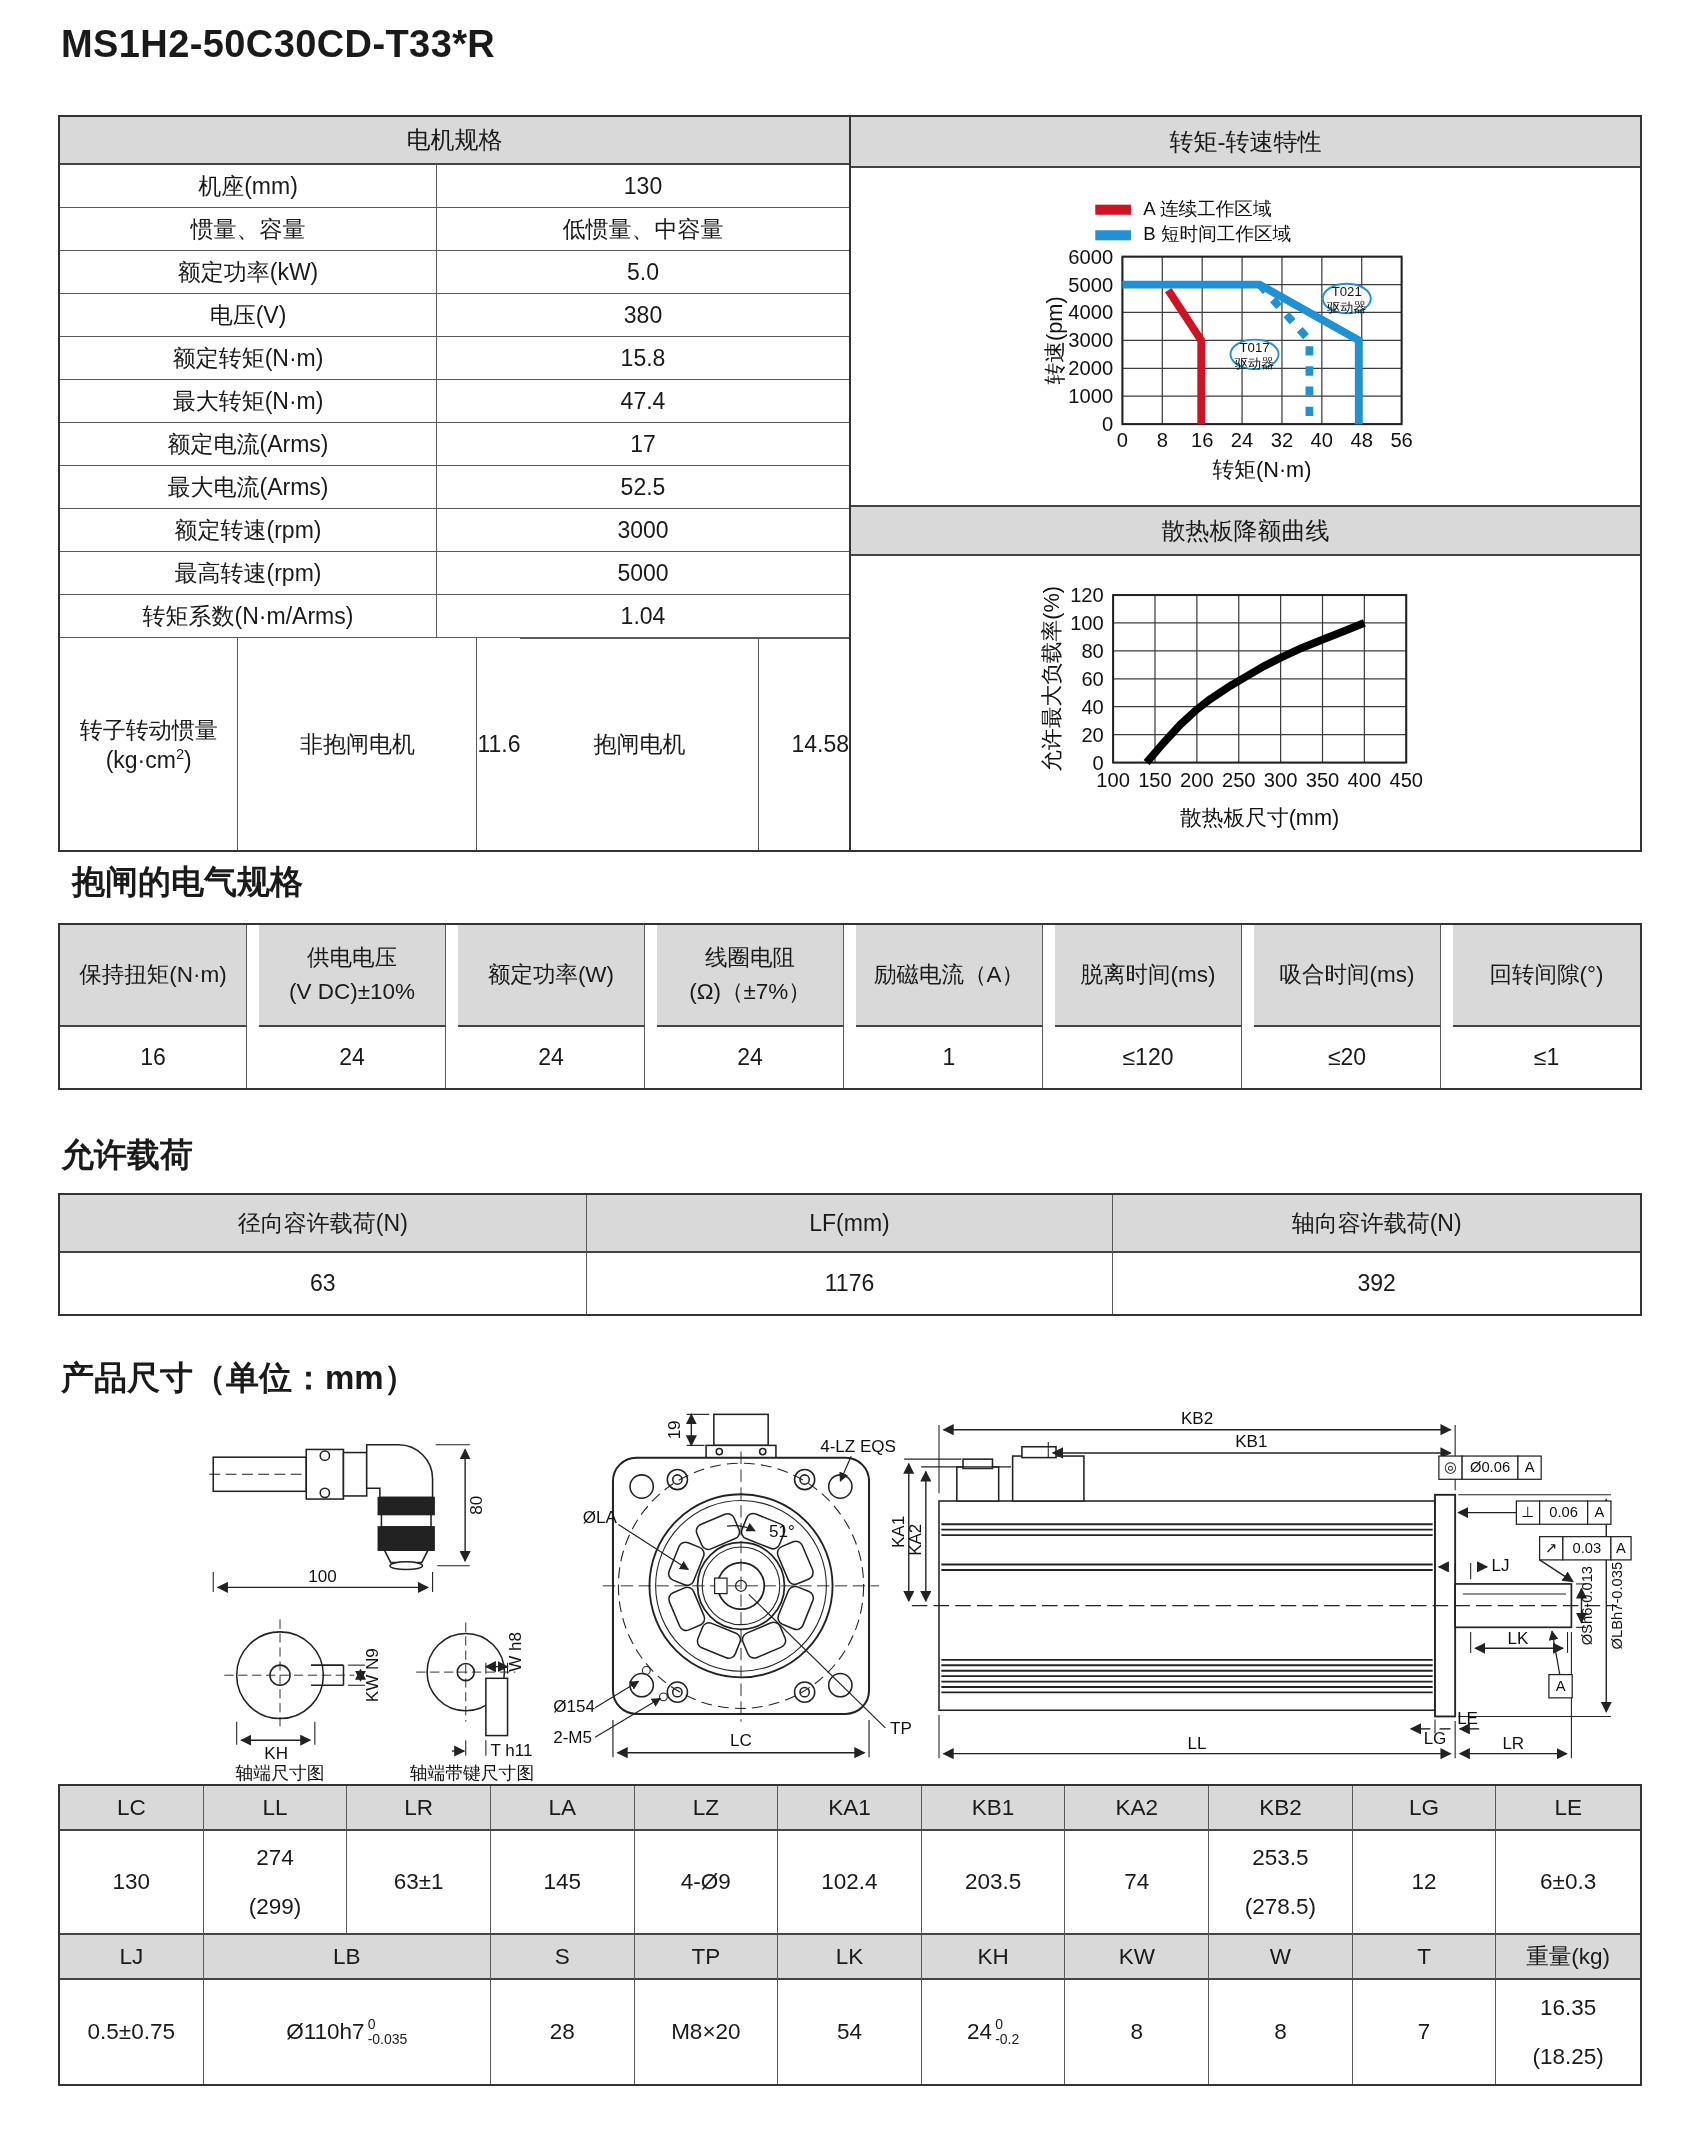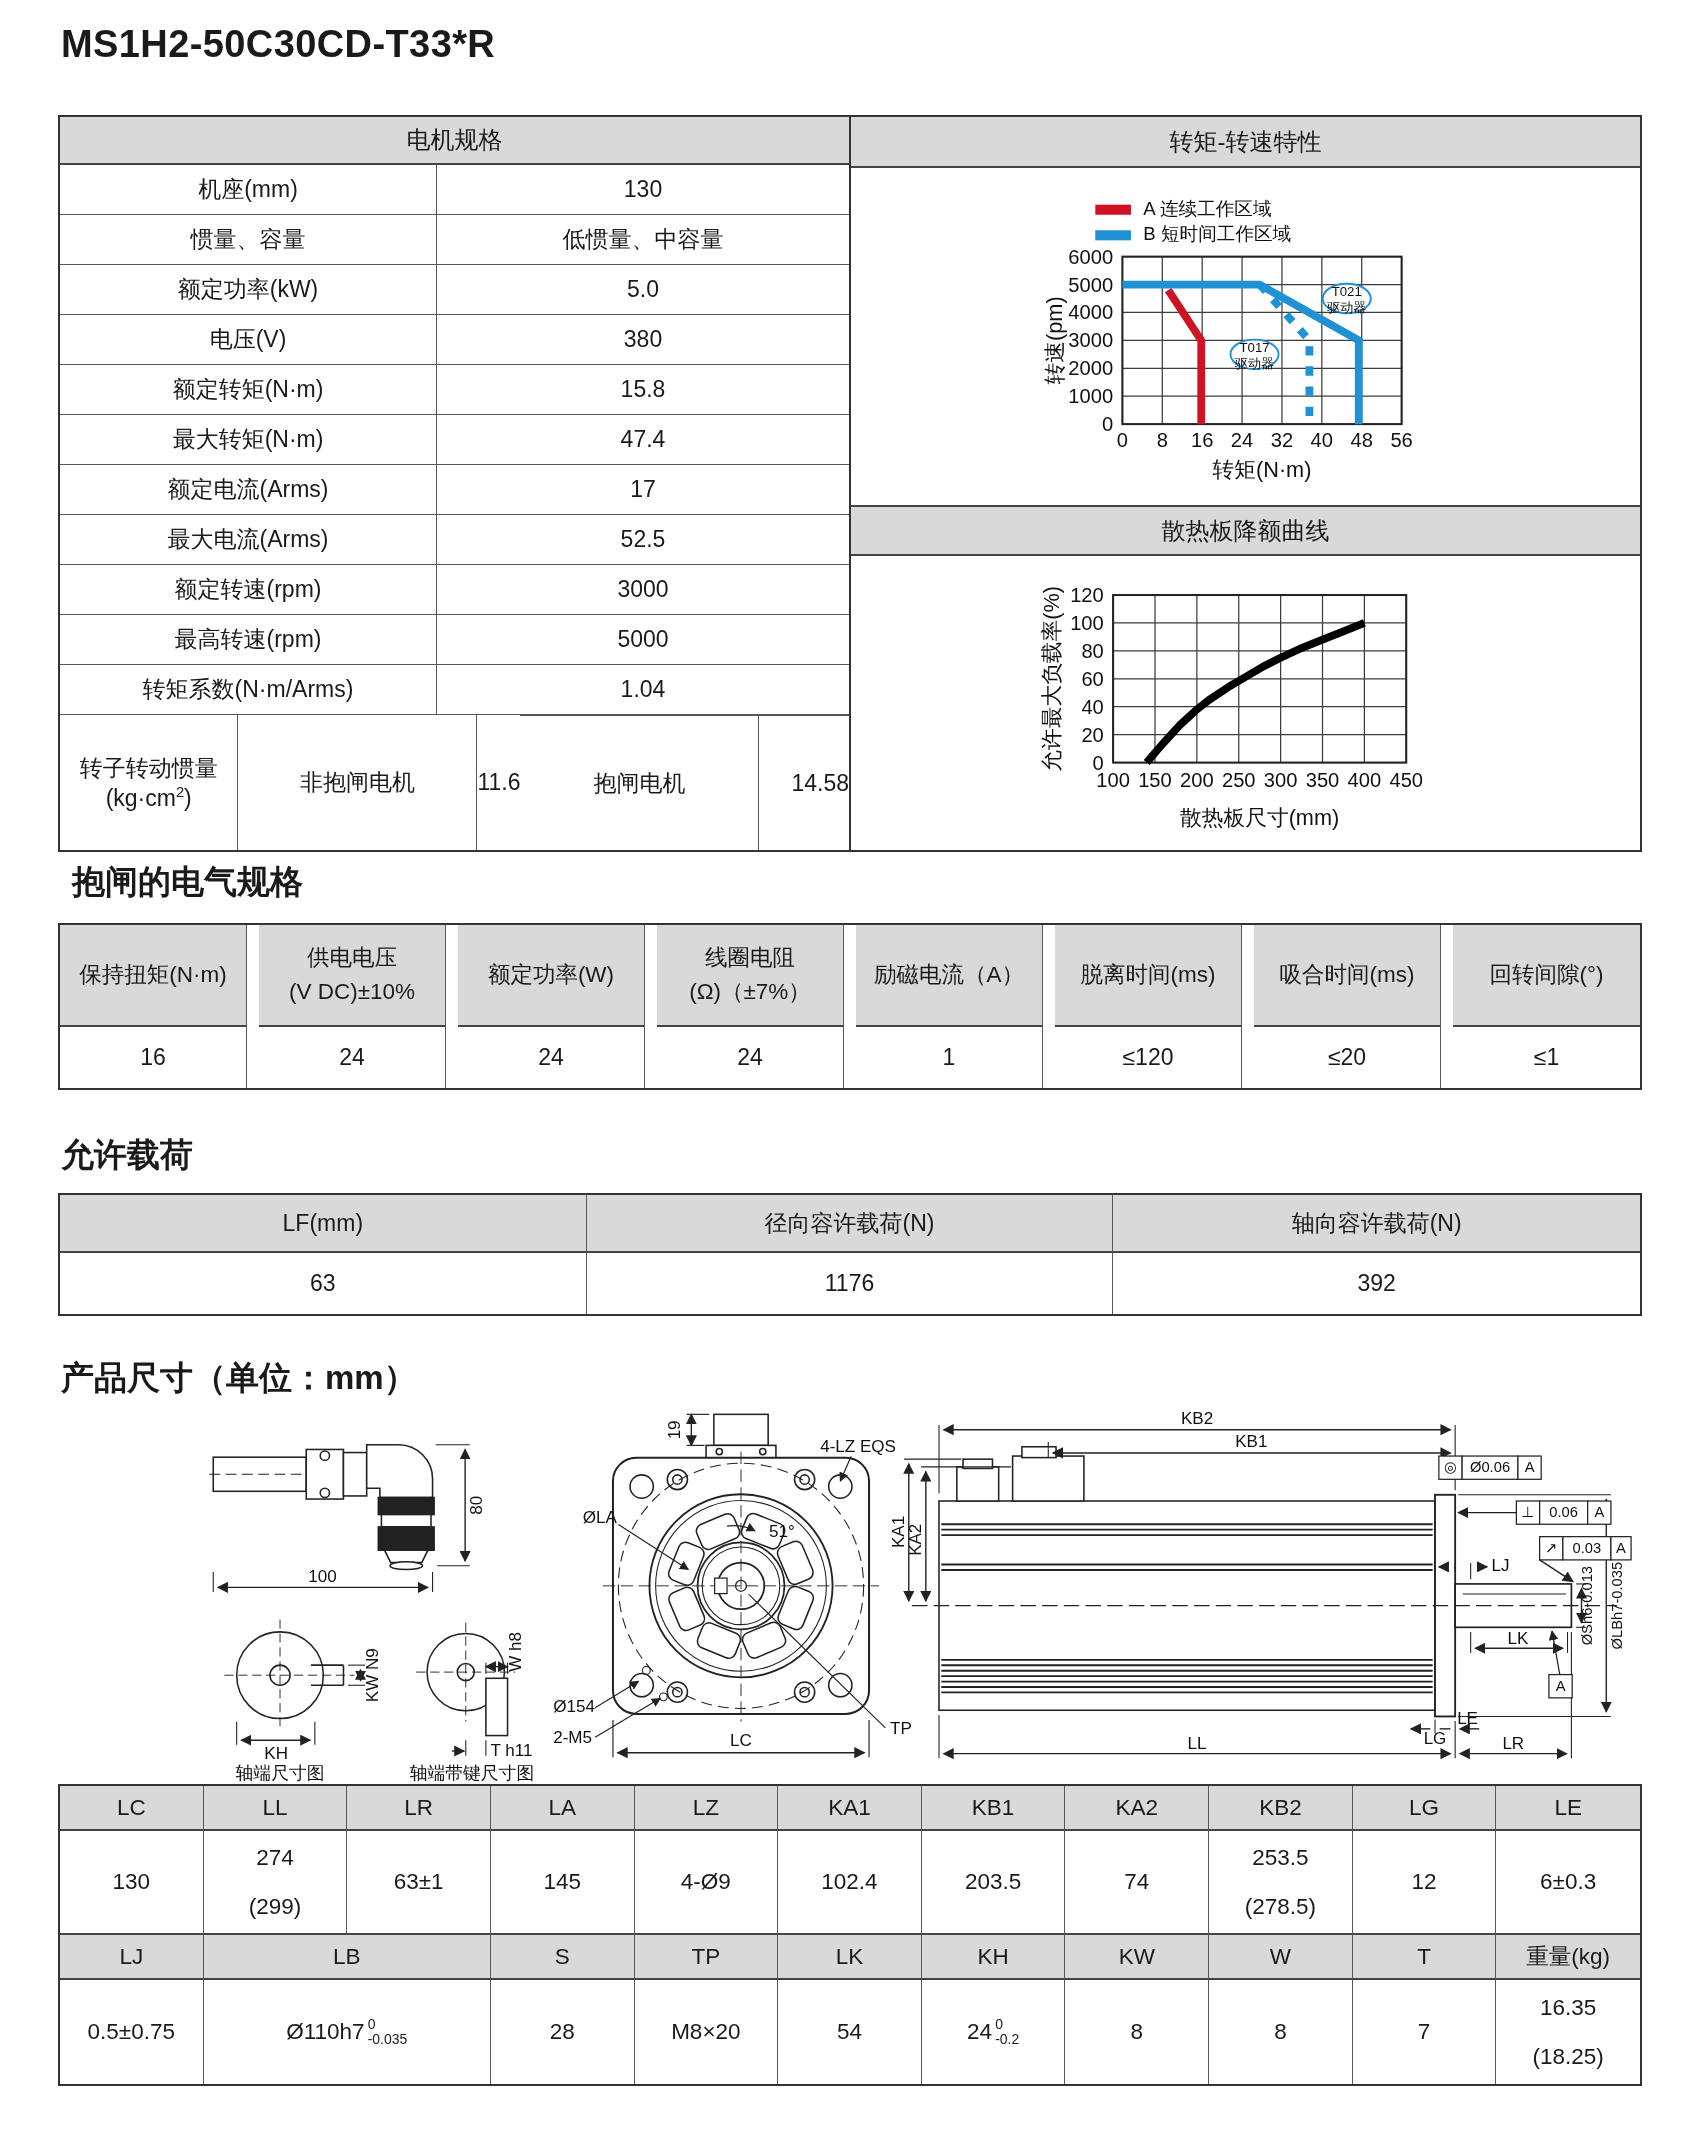--- a/index.html
+++ b/index.html
@@ -7,21 +7,21 @@
        font-family:"Liberation Sans","DejaVu Sans",sans-serif;color:#1a1a1a;}
   .page-title{position:absolute;left:61px;top:23px;font-size:38px;font-weight:bold;letter-spacing:0.4px;}
   .section-title{position:absolute;left:61px;font-size:33px;font-weight:bold;}
 
   
   #top-block{position:absolute;left:58px;top:115px;width:1584px;height:737px;
              border:2.3px solid #333;box-sizing:border-box;display:flex;background:#fff;}
   .left-col{width:791px;border-right:2.3px solid #333;box-sizing:border-box;display:flex;flex-direction:column;}
   .thead{height:48px;background:#d9d9d9;border-bottom:2.3px solid #444;display:flex;align-items:center;justify-content:center;
          font-size:24px;box-sizing:border-box;}
-  .mrow{height:50px;display:flex;border-bottom:1.6px solid #595959;font-size:23px;box-sizing:border-box;}
+  .mrow{height:43px;display:flex;border-bottom:1.6px solid #595959;font-size:23px;box-sizing:border-box;}
   .mlabel{width:377px;border-right:1.6px solid #595959;display:flex;align-items:center;justify-content:center;box-sizing:border-box;text-align:center;}
   .mvalue{flex:1;display:flex;align-items:center;justify-content:center;}
   .mcombined{flex:1;display:flex;font-size:23px;}
   .sub-col{flex:1;display:flex;flex-direction:row;}
   .sub-row{flex:1;display:flex;}
   .sub-row + .sub-row{border-top:1.6px solid #595959;gap:32px;}
   .sub-label{width:239px;border-right:1.6px solid #595959;display:flex;align-items:center;justify-content:center;box-sizing:border-box;}
   .sub-value{flex:1;display:flex;align-items:center;justify-content:center;}
   sup.small{font-size:14.7px;}
 
@@ -250,22 +250,22 @@
     <div class="cell">≤120</div>
     <div class="cell">≤20</div>
     <div class="cell">≤1</div>
   </div>
 </div>
 
 <div class="section-title" style="top:1133px;">允许载荷</div>
 
 <div class="spec-table" style="top:1193px;">
   <div class="grid3 hrow lt-head">
+    <div class="cell">径向容许载荷(N)</div>
     <div class="cell">LF(mm)</div>
-    <div class="cell">径向容许载荷(N)</div>
     <div class="cell">轴向容许载荷(N)</div>
   </div>
   <div class="grid3 lt-data">
     <div class="cell">63</div>
     <div class="cell">1176</div>
     <div class="cell">392</div>
   </div>
 </div>
 
 <div class="section-title" style="top:1356px;">产品尺寸（单位：mm）</div>

